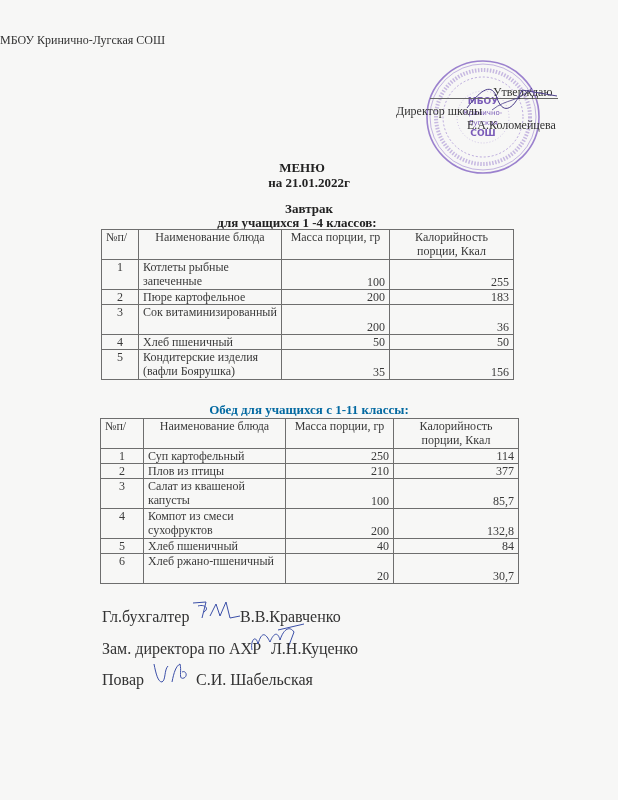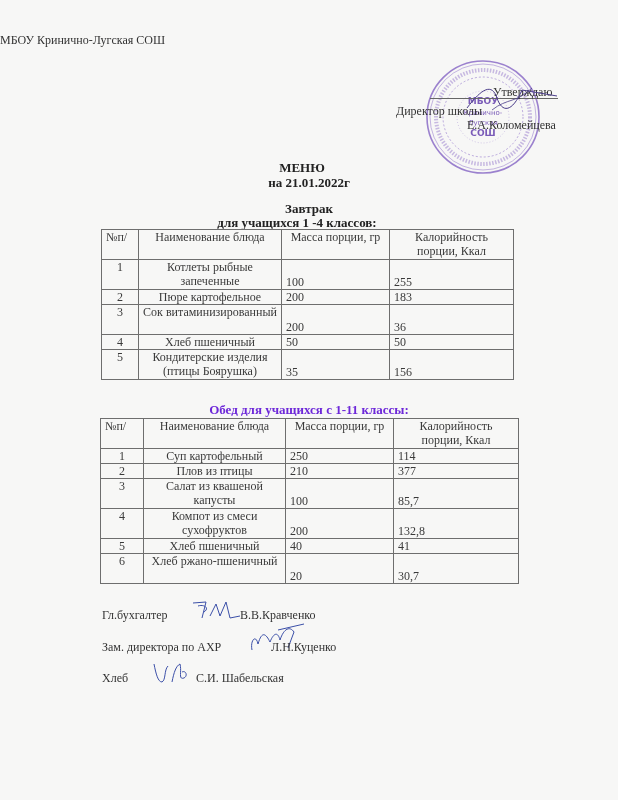--- a/index.html
+++ b/index.html
@@ -14,45 +14,45 @@
   .org { left: 0; width: 618px; top: 33px; text-align: left; font-size: 12px; color: #333; }
   .approve-label { left: 493px; top: 85px; font-size: 12px; color: #333; }
   .director-label { left: 396px; top: 104px; font-size: 12px; color: #333; }
   .director-name { left: 467px; top: 118px; font-size: 12px; color: #333; }
   .approve-line { left: 430px; top: 98px; width: 128px; border-top: 1px solid #666; }
   .stamp { left: 424px; top: 58px; width: 118px; height: 118px; }
   .title { left: 0; width: 604px; top: 160px; text-align: center; font-weight: bold; font-size: 13px; line-height: 15px; color: #222; }
   .date { left: 0; width: 618px; top: 175px; text-align: center; font-weight: bold; font-size: 13px; color: #222; }
   .sec1a { left: 0; width: 618px; top: 201px; text-align: center; font-weight: bold; font-size: 13px; color: #222; }
   .sec1b { left: 0; width: 594px; top: 215px; text-align: center; font-weight: bold; font-size: 13px; color: #222; }
-  .sec2 { left: 0; width: 618px; top: 402px; text-align: center; font-weight: bold; font-size: 13px; color: #6d28d9; }
+  .sec2 { left: 0; width: 618px; top: 402px; text-align: center; font-weight: bold; font-size: 13px; color: #0369a1; }
 
   table.menu {
     position: absolute;
     border-collapse: collapse;
     font-size: 12px;
     color: #3a3a3a;
     table-layout: fixed;
   }
   table.menu td, table.menu th {
     border: 1px solid #6e6e6e;
     padding: 0 4px;
     font-weight: normal;
     vertical-align: top;
     line-height: 14px;
   }
   table.menu th { text-align: center; }
   table.menu td.num { text-align: center; }
-  table.menu td.name { text-align: center; }
-  table.menu td.val { text-align: left; vertical-align: bottom; }
+  table.menu td.name { text-align: left; }
+  table.menu td.val { text-align: right; vertical-align: bottom; }
   table.menu th.hdr-num { text-align: left; }
   #t1 { left: 101px; top: 229px; width: 412px; }
   #t2 { left: 100px; top: 418px; width: 418px; }
 
-  .sig { font-size: 12px; color: #333; }
+  .sig { font-size: 16px; color: #333; }
   .sig1 { left: 102px; top: 608px; }
   .sig1n { left: 240px; top: 608px; }
   .sig2 { left: 102px; top: 640px; }
   .sig2n { left: 271px; top: 640px; }
   .sig3 { left: 102px; top: 671px; }
   .sig3n { left: 196px; top: 671px; }
   .scribble { position: absolute; }
 </style>
 </head>
 <body>
@@ -121,21 +121,21 @@
         <td class="val">36</td>
       </tr>
       <tr style="height: 15px;">
         <td class="num">4</td>
         <td class="name">Хлеб пшеничный</td>
         <td class="val">50</td>
         <td class="val">50</td>
       </tr>
       <tr style="height: 30px;">
         <td class="num">5</td>
-        <td class="name">Кондитерские изделия (птицы Боярушка)</td>
+        <td class="name">Кондитерские изделия (вафли Боярушка)</td>
         <td class="val">35</td>
         <td class="val">156</td>
       </tr>
     </tbody>
 </table>
 
 <div class="abs sec2">Обед для учащихся с 1-11 классы:</div>
 
 <table class="menu" id="t2">
   <colgroup>
@@ -174,21 +174,21 @@
       <tr style="height: 30px;">
         <td class="num">4</td>
         <td class="name">Компот из смеси сухофруктов</td>
         <td class="val">200</td>
         <td class="val">132,8</td>
       </tr>
       <tr style="height: 15px;">
         <td class="num">5</td>
         <td class="name">Хлеб пшеничный</td>
         <td class="val">40</td>
-        <td class="val">41</td>
+        <td class="val">84</td>
       </tr>
       <tr style="height: 30px;">
         <td class="num">6</td>
         <td class="name">Хлеб ржано-пшеничный</td>
         <td class="val">20</td>
         <td class="val">30,7</td>
       </tr>
     </tbody>
 </table>
 
@@ -197,17 +197,17 @@
   <path d="M5 5 L 18 4 L 14 20 M10 8 C 16 6, 22 10, 16 14 M22 18 L 28 6 L 32 18 L 38 4 L 42 20 L 52 18" fill="none" stroke="#3b4fa8" stroke-width="1"></path>
 </svg>
 <div class="abs sig sig1n">В.В.Кравченко</div>
 
 <div class="abs sig sig2">Зам. директора по АХР</div>
 <svg class="scribble" style="left:248px;top:620px;" width="60" height="36">
   <path d="M4 30 C 2 20, 8 14, 10 24 C 14 10, 18 14, 22 22 C 26 12, 30 12, 32 20 C 36 8, 42 6, 46 12 L 40 28 M30 10 L 56 4" fill="none" stroke="#3b4fa8" stroke-width="1"></path>
 </svg>
 <div class="abs sig sig2n">Л.Н.Куценко</div>
 
-<div class="abs sig sig3">Хлеб</div>
+<div class="abs sig sig3">Повар</div>
 <svg class="scribble" style="left:150px;top:658px;" width="45" height="30">
   <path d="M4 6 C 6 16, 8 24, 12 24 C 16 22, 14 12, 18 8 M22 24 C 24 14, 26 8, 30 6 C 32 14, 28 22, 34 20 C 38 18, 36 12, 32 14" fill="none" stroke="#3b4fa8" stroke-width="1"></path>
 </svg>
 <div class="abs sig sig3n">С.И. Шабельская</div>
 
 </body></html>

